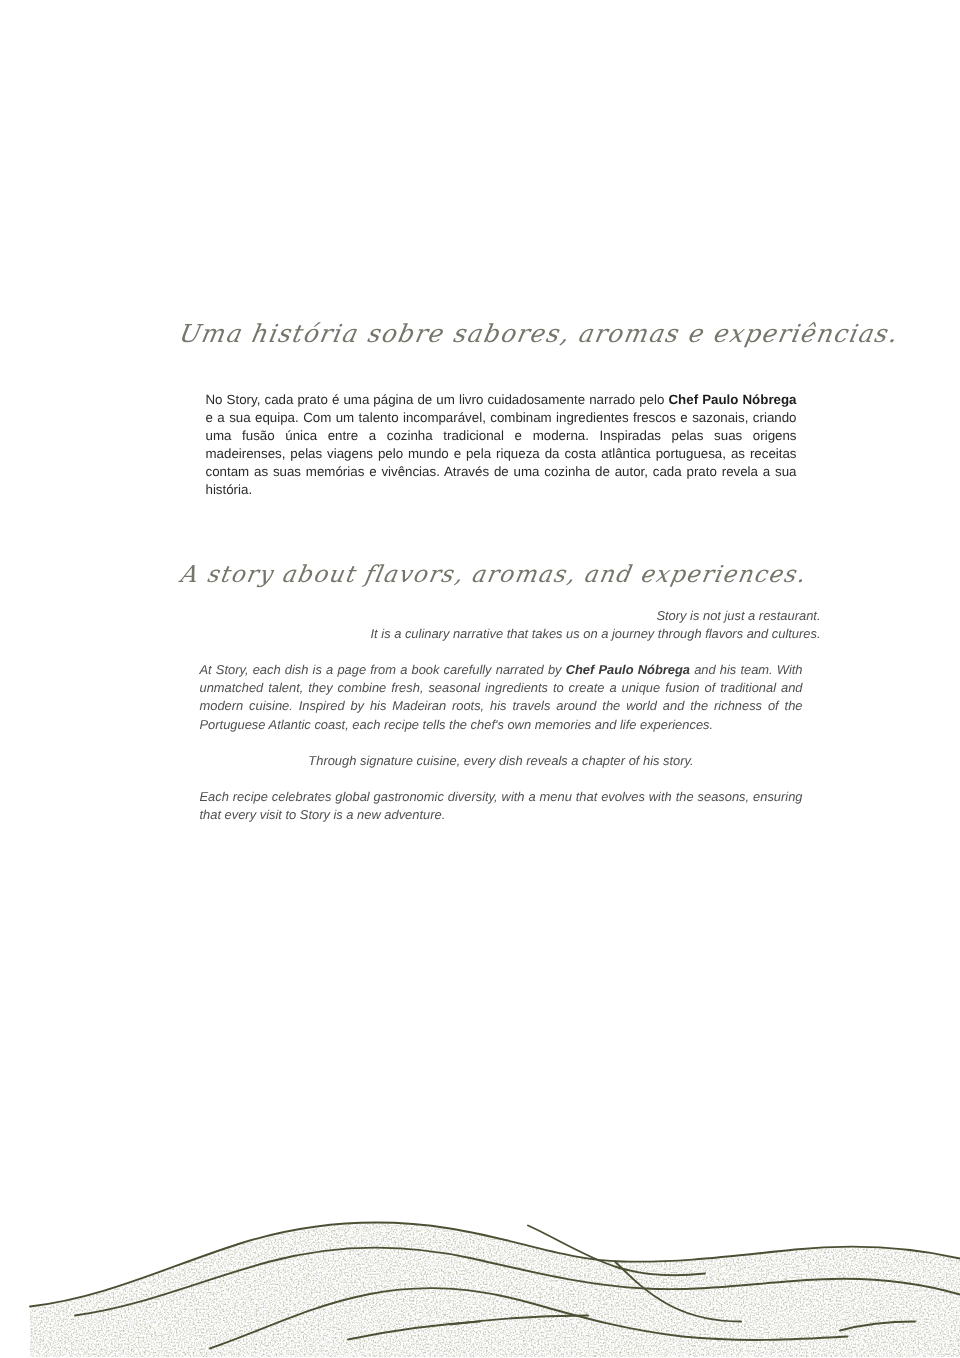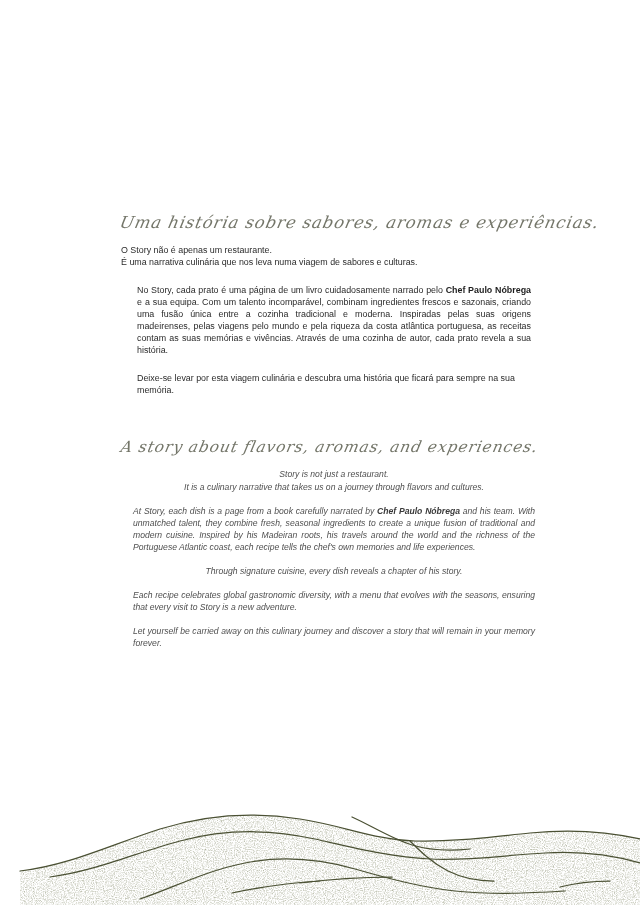--- a/index.html
+++ b/index.html
@@ -72,21 +72,21 @@
 
   
   .block-en {
     color: #4f4f4f;
     font-size: 8.6px;
     line-height: 12.05px;
     font-style: italic;
     text-align: justify;
   }
   .block-en p { margin: 12px; }
-  .lead-en { margin-bottom: 12px !important; text-align: center; }
+  .lead-en { margin-bottom: 12px !important; text-align: right; }
   .lead-en .line { display: block; }
   .body-en .flat { text-align: center; }
   .block-en b.chef { font-weight: 700; font-style: italic; color: #3a3a3a; }
 
   .gap-lead { height: 11px; }
   .gap-section { height: 25px; }
 
   
   .landscape {
     position: absolute;
@@ -104,28 +104,23 @@
 <div class="page">
 
   <div class="content">
 
     <div>
 
       <div class="script-heading pt">Uma história sobre sabores, aromas e experiências.</div>
 
       <div class="gap-lead"></div>
 
-      <div class="block-pt lead-pt">
-        <span class="line">O Story não é apenas um restaurante.</span>
-        <span class="line">É uma narrativa culinária que nos leva numa viagem de sabores e culturas.</span>
-      </div>
 
       <div class="block-pt body-pt">
         <p><span>No Story, cada prato é uma página de um livro cuidadosamente narrado pelo </span><b class="chef">Chef Paulo Nóbrega</b><span> e a sua equipa. Com um talento incomparável, combinam ingredientes frescos e sazonais, criando uma fusão única entre a cozinha tradicional e moderna. Inspiradas pelas suas origens madeirenses, pelas viagens pelo mundo e pela riqueza da costa atlântica portuguesa, as receitas contam as suas memórias e vivências. Através de uma cozinha de autor, cada prato revela a sua história.</span></p>
-        <p class="last-line">Deixe-se levar por esta viagem culinária e descubra uma história que ficará para sempre na sua memória.</p>
       </div>
 
     </div>
 
     <div class="gap-section"></div>
 
     <div>
 
       <div class="script-heading en">A story about flavors, aromas, and experiences.</div>
 
@@ -133,21 +128,20 @@
 
       <div class="block-en lead-en">
         <span class="line">Story is not just a restaurant.</span>
         <span class="line">It is a culinary narrative that takes us on a journey through flavors and cultures.</span>
       </div>
 
       <div class="block-en body-en">
         <p><span>At Story, each dish is a page from a book carefully narrated by </span><b class="chef">Chef Paulo Nóbrega</b><span> and his team. With unmatched talent, they combine fresh, seasonal ingredients to create a unique fusion of traditional and modern cuisine. Inspired by his Madeiran roots, his travels around the world and the richness of the Portuguese Atlantic coast, each recipe tells the chef's own memories and life experiences.</span></p>
         <p class="flat">Through signature cuisine, every dish reveals a chapter of his story.</p>
         <p>Each recipe celebrates global gastronomic diversity, with a menu that evolves with the seasons, ensuring that every visit to Story is a new adventure.</p>
-        <p>Let yourself be carried away on this culinary journey and discover a story that will remain in your memory forever.</p>
       </div>
 
     </div>
 
   </div>
 
   <div class="landscape">
     <svg viewBox="0 0 640 110" preserveAspectRatio="none">
       <defs>
         <filter id="speck" x="-10%" y="-10%" width="120%" height="120%">

